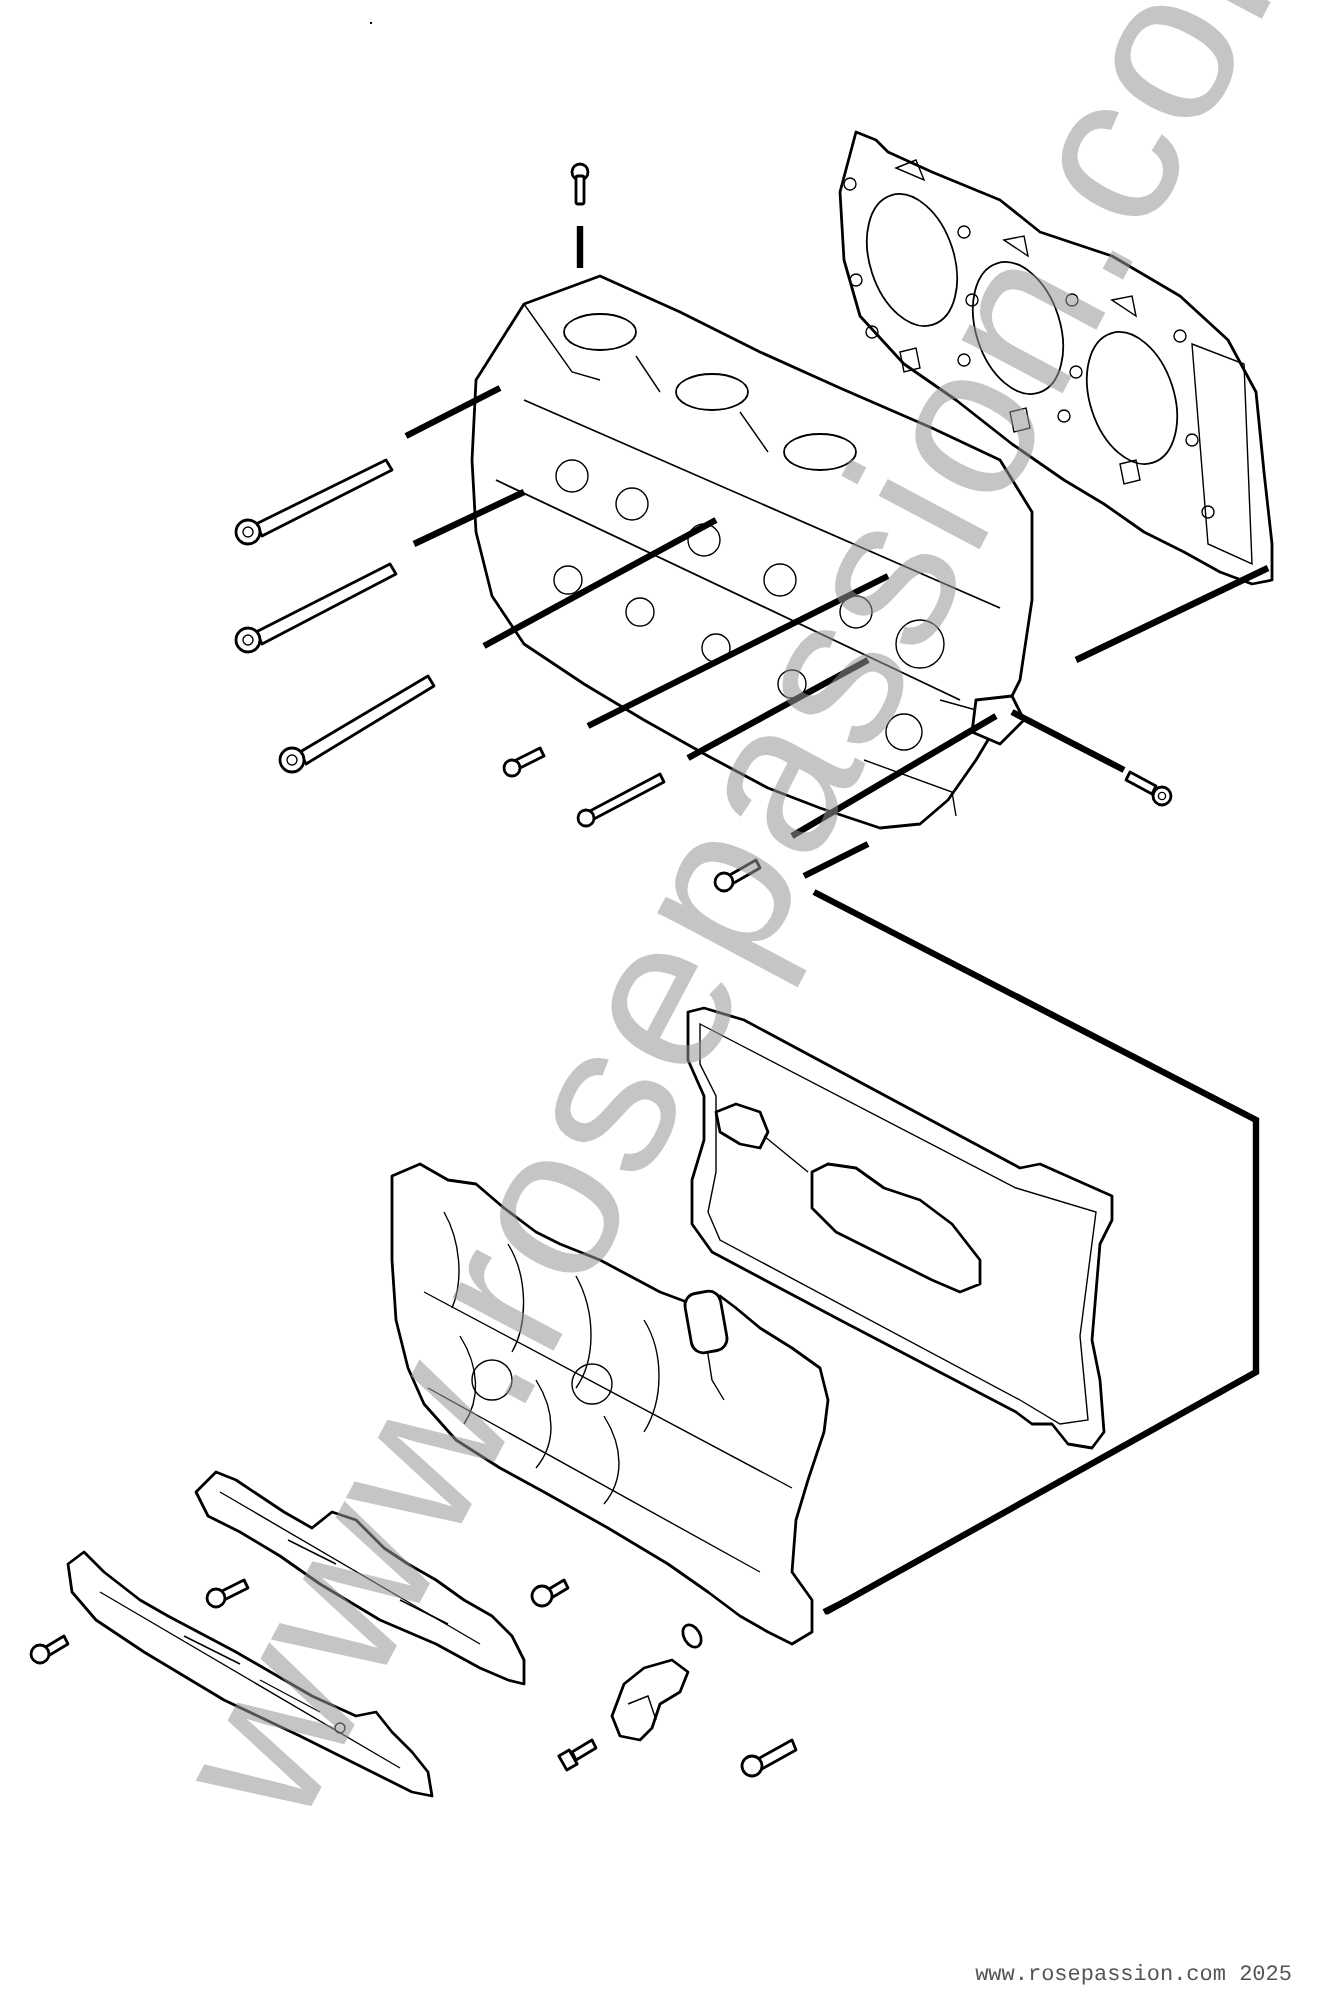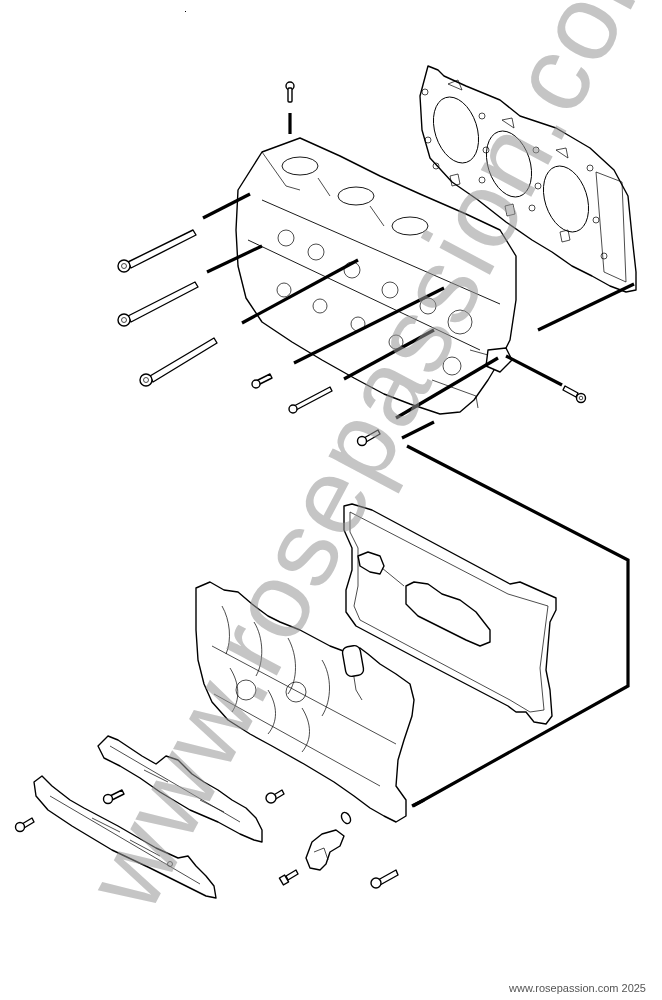--- a/index.html
+++ b/index.html
@@ -38,21 +38,21 @@
       color: rgba(150,150,150,0.55);
       white-space: nowrap;
       pointer-events: none;
     }
     .footer {
       position: absolute;
       right: 16px;
       bottom: 6px;
       font-size: 11px;
       color: #555555;
-      font-family: Liberation Sans, sans-serif;
+      font-family: Liberation Mono, monospace;
     }
     .dot {
       position: absolute;
       left: 185px;
       top: 11px;
       width: 1px;
       height: 1px;
       background: #000;
     }
   </style>

